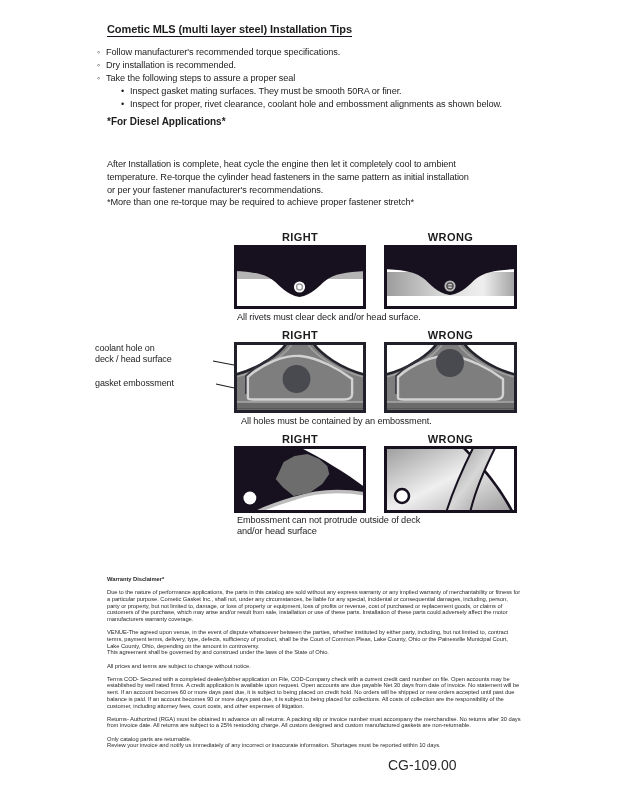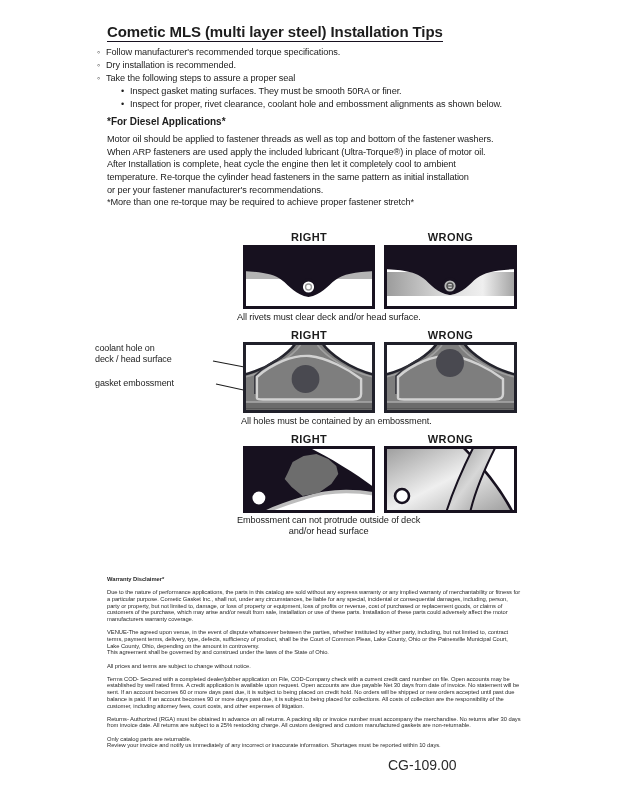--- a/index.html
+++ b/index.html
@@ -3,46 +3,46 @@
 <meta charset="utf-8">
 <style>
   html,body{margin:0;padding:0;background:#888;}
   .page{
     position:relative;width:618px;height:800px;background:#ffffff;
     font-family:"Liberation Sans","DejaVu Sans",sans-serif;color:#1d1d1d;
     overflow:hidden;margin:0 auto;
   }
   
   .title{
-    position:absolute;left:107px;top:23px;font-size:15px;font-weight:bold;
+    position:absolute;left:107px;top:23px;font-size:11px;font-weight:bold;
     letter-spacing:-0.1px;border-bottom:1.6px solid #17111f;padding-bottom:1px;
     white-space:nowrap;
   }
   .tips{position:absolute;left:97px;top:46px;font-size:9.2px;letter-spacing:-0.1px;}
   .tip-row{display:flex;line-height:13px;white-space:nowrap;}
   .tip-row.sub{margin-left:24px;}
   .b-marker{width:9px;flex:0 0 9px;}
   .diesel-h{position:absolute;left:107px;top:116px;font-size:10px;font-weight:bold;white-space:nowrap;}
   .para{position:absolute;left:107px;font-size:9.2px;letter-spacing:-0.1px;line-height:13px;}
   .para div{white-space:nowrap;}
   .para1{top:133px;}
   .para2{top:158px;}
   .note{position:absolute;left:107px;top:197px;font-size:9.2px;letter-spacing:-0.1px;white-space:nowrap;}
   
   .dg-label{
     position:absolute;font-size:11px;font-weight:bold;letter-spacing:0.4px;
     text-align:center;color:#1c1c1c;white-space:nowrap;
   }
-  .col-l{left:243px;width:132px;}
+  .col-l{left:234px;width:132px;}
   .col-r{left:384px;width:133px;}
   .row1-lab{top:231px;} .row2-lab{top:329px;} .row3-lab{top:433px;}
   .dg-box{position:absolute;}
   .dg-box svg{display:block;width:100%;height:100%;}
   .r1{top:245px;height:64px;} .r2{top:342px;height:71px;} .r3{top:446px;height:67px;}
-  .caption{position:absolute;font-size:9.2px;letter-spacing:-0.1px;line-height:11px;color:#1b1b1b;text-align:center;}
+  .caption{position:absolute;font-size:9.2px;letter-spacing:-0.1px;line-height:11px;color:#1b1b1b;}
   .cap1{left:237px;top:312px;white-space:nowrap;}
   .cap2{left:241px;top:416px;white-space:nowrap;}
   .cap3{left:237px;top:515px;}
   .cap3 div{white-space:nowrap;}
   .side-label{position:absolute;font-size:9px;line-height:10.5px;text-align:left;letter-spacing:-0.1px;}
   .lbl-coolant{left:95px;top:343px;width:116px;}
   .lbl-emboss{left:95px;top:378px;width:118px;}
   .leader-overlay{position:absolute;left:0;top:330px;width:618px;height:90px;pointer-events:none;}
   
   .legal{position:absolute;left:107px;top:576px;width:414px;font-size:5.8px;line-height:6.7px;letter-spacing:-0.05px;color:#2a2a2a;}
@@ -75,24 +75,20 @@
       <span class="b-marker">•</span>
       <span>Inspect gasket mating surfaces.  They must be smooth 50RA or finer.</span>
     </div>
     <div class="tip-row sub">
       <span class="b-marker">•</span>
       <span>Inspect for proper, rivet clearance, coolant hole and embossment alignments as shown below.</span>
     </div>
   </div>
 
   <div class="diesel-h">*For Diesel Applications*</div>
-  <div class="para para1">
-    <div>Motor oil should be applied to fastener threads as well as top and bottom of the fastener washers.</div>
-    <div>When ARP fasteners are used apply the included lubricant (Ultra-Torque®) in place of motor oil.</div>
-  </div>
   <div class="para para2">
     <div>After Installation is complete, heat cycle the engine then let it completely cool to ambient</div>
     <div>temperature. Re-torque the cylinder head fasteners in the same pattern as initial installation</div>
     <div>or per your fastener manufacturer's recommendations.</div>
   </div>
   <div class="note">*More than one re-torque may be required to achieve proper fastener stretch*</div>
 
   <div class="dg-label col-l row1-lab">RIGHT</div>
   <div class="dg-label col-r row1-lab">WRONG</div>
 

